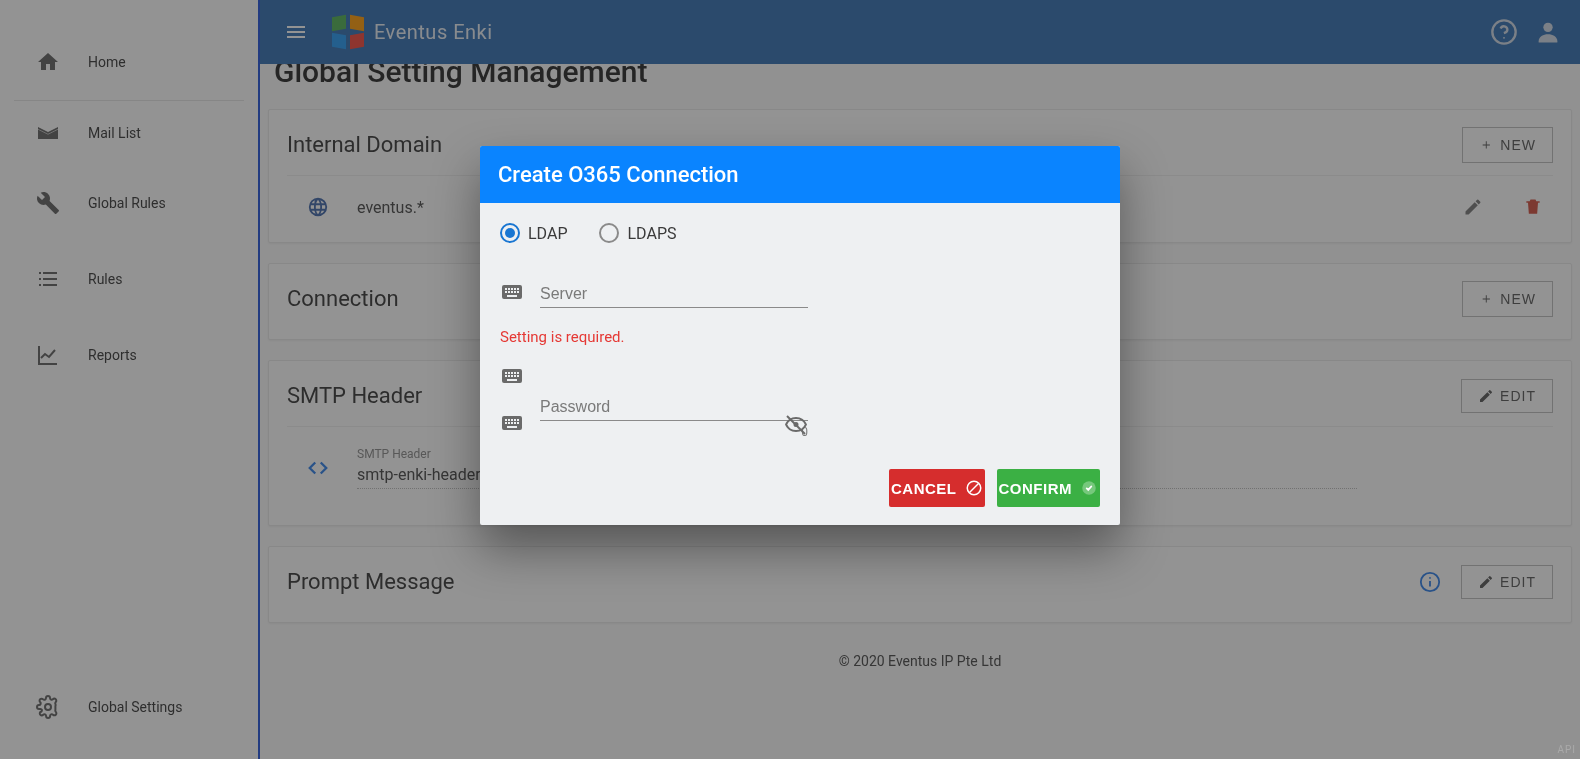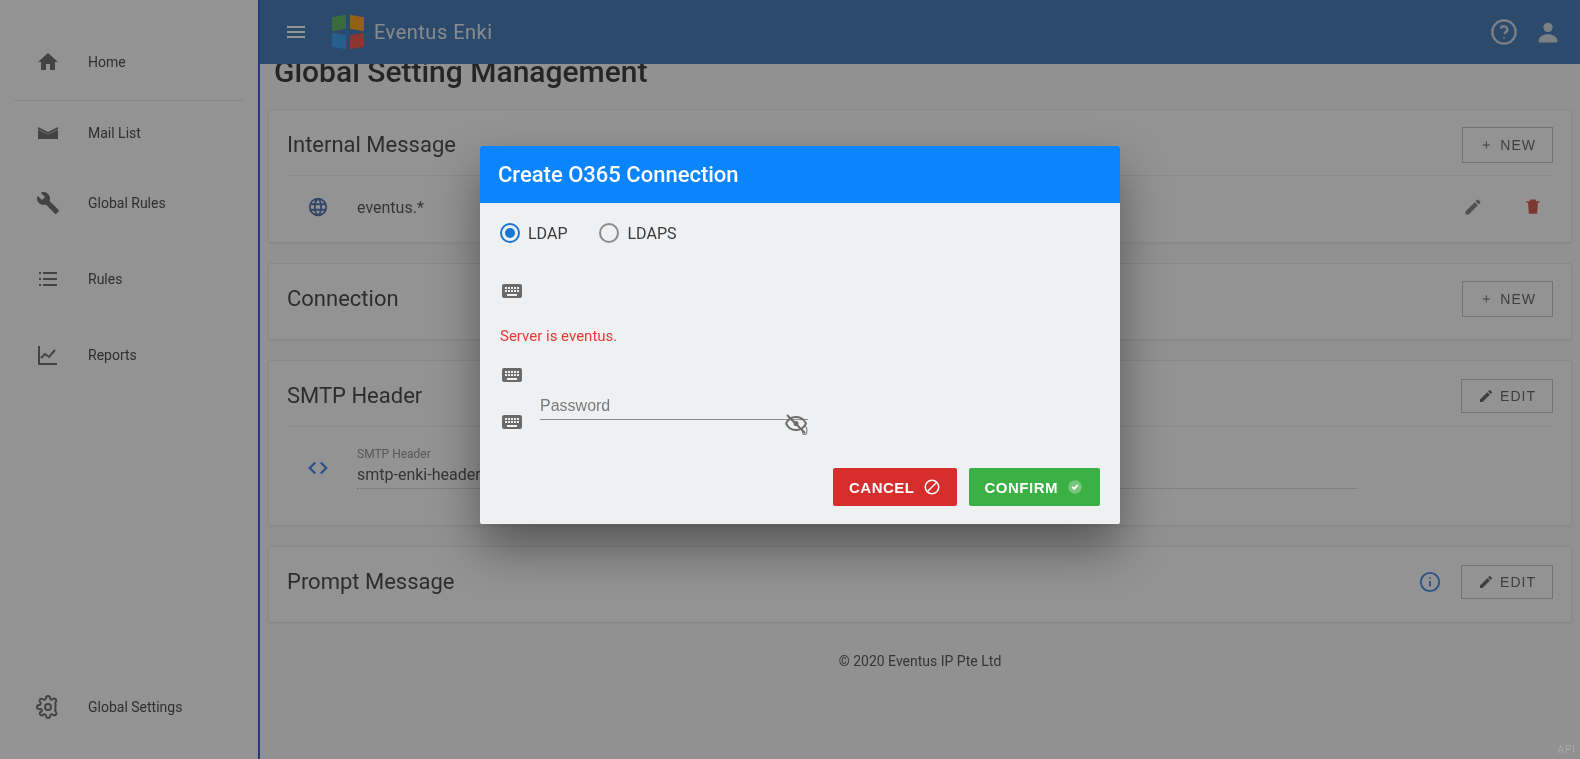--- a/index.html
+++ b/index.html
@@ -58,21 +58,21 @@
   .radio-label { font-size: 16px; color: #3a3a3a; }
   .field-row { display: flex; align-items: flex-end; gap: 16px; }
   .kbd-icon { width: 24px; height: 24px; color: #6a6a6a; flex-shrink: 0; margin-bottom: 4px; }
   .text-field { position: relative; width: 268px; }
   .tf-input { width: 100%; border: none; border-bottom: 1px solid #8a8a8a; background: transparent; font-size: 16px; padding: 6px 0 4px 0; outline: none; color: #333; }
   .tf-input::placeholder { color: #7a7a7a; }
   .eye-btn { position: absolute; right: 0; bottom: 2px; cursor: pointer; color: #6a6a6a; width: 24px; height: 24px; }
   .counter { text-align: right; font-size: 12px; color: #7a7a7a; margin-top: 4px; }
   .err { color: #e53935; font-size: 15px; margin: 20px 0 18px 0; }
   .dialog-actions { display: flex; justify-content: flex-end; gap: 12px; margin-top: 30px; }
-  .btn { border: none; padding: 10px 16px; font-size: 15px; font-weight: 600; letter-spacing: 0.5px; color: #fff; display: inline-flex; align-items: center; gap: 8px; cursor: pointer; border-radius: 2px; text-align: right; }
+  .btn { border: none; padding: 10px 2px; font-size: 15px; font-weight: 600; letter-spacing: 0.5px; color: #fff; display: inline-flex; align-items: center; gap: 8px; cursor: pointer; border-radius: 2px; text-align: right; }
   .btn-cancel { background: #d62d2d; }
   .btn-confirm { background: #3bb044; }
   svg { display: block; }
 </style>
 </head>
 <body>
 
 <nav class="sidebar">
   <div class="nav-item">
     <span class="nav-icon">
@@ -158,21 +158,21 @@
         <path d="M4 20c0-4 4-6 8-6s8 2 8 6v1H4v-1z"></path>
       </svg>
   </div>
 </header>
 
 <main class="main">
   <h1 class="page-title">Global Setting Management</h1>
 
   <section class="card">
     <div class="card-head">
-      <div class="card-title">Internal Message</div>
+      <div class="card-title">Internal Domain</div>
       <button class="btn-outline">
         <span>＋</span>
         <span>NEW</span>
       </button>
     </div>
     <div class="domain-row">
       <span class="icon-globe">
         <svg viewBox="0 0 24 24" width="22" height="22" fill="#3d64a8">
             <path d="M12 2a10 10 0 100 20 10 10 0 000-20zm6.9 6h-3a15 15 0 00-1.3-3.4A8 8 0 0118.9 8zM12 4c.9 1.2 1.6 2.6 2 4h-4c.4-1.4 1.1-2.8 2-4zM4.3 14a8.3 8.3 0 010-4h3.4a17 17 0 000 4H4.3zm.8 2h3a15 15 0 001.3 3.4A8 8 0 015.1 16zm3-8h-3a8 8 0 013.4-3.4A15 15 0 008.1 8zM12 20c-.9-1.2-1.6-2.6-2-4h4c-.4 1.4-1.1 2.8-2 4zm2.3-6H9.7a15 15 0 010-4h4.6a15 15 0 010 4zm.3 5.4A15 15 0 0015.9 16h3a8 8 0 01-4.3 3.4zM16.3 14a17 17 0 000-4h3.4a8.3 8.3 0 010 4h-3.4z"></path>
           </svg>
@@ -266,22 +266,25 @@
         <span class="radio-label">LDAPS</span>
       </label>
     </div>
 
     <div class="field-row">
       <span class="kbd-icon">
         <svg viewBox="0 0 24 24" width="24" height="24" fill="#6a6a6a">
             <path d="M20 5H4a2 2 0 00-2 2v10a2 2 0 002 2h16a2 2 0 002-2V7a2 2 0 00-2-2zM5 8h2v2H5V8zm0 3h2v2H5v-2zm3-3h2v2H8V8zm0 3h2v2H8v-2zm3-3h2v2h-2V8zm0 3h2v2h-2v-2zm3-3h2v2h-2V8zm0 3h2v2h-2v-2zm3-3h2v2h-2V8zm0 3h2v2h-2v-2zM7 15h10v2H7v-2z"></path>
           </svg>
       </span>
-    </div>
-    <div class="err">Server is eventus.</div>
+      <div class="text-field">
+        <input class="tf-input" type="text" placeholder="Server" style="">
+      </div>
+    </div>
+    <div class="err">Setting is required.</div>
 
     <div class="field-row">
       <span class="kbd-icon">
         <svg viewBox="0 0 24 24" width="24" height="24" fill="#6a6a6a">
             <path d="M20 5H4a2 2 0 00-2 2v10a2 2 0 002 2h16a2 2 0 002-2V7a2 2 0 00-2-2zM5 8h2v2H5V8zm0 3h2v2H5v-2zm3-3h2v2H8V8zm0 3h2v2H8v-2zm3-3h2v2h-2V8zm0 3h2v2h-2v-2zm3-3h2v2h-2V8zm0 3h2v2h-2v-2zm3-3h2v2h-2V8zm0 3h2v2h-2v-2zM7 15h10v2H7v-2z"></path>
           </svg>
       </span>
     </div>
 
     <div class="field-row">

